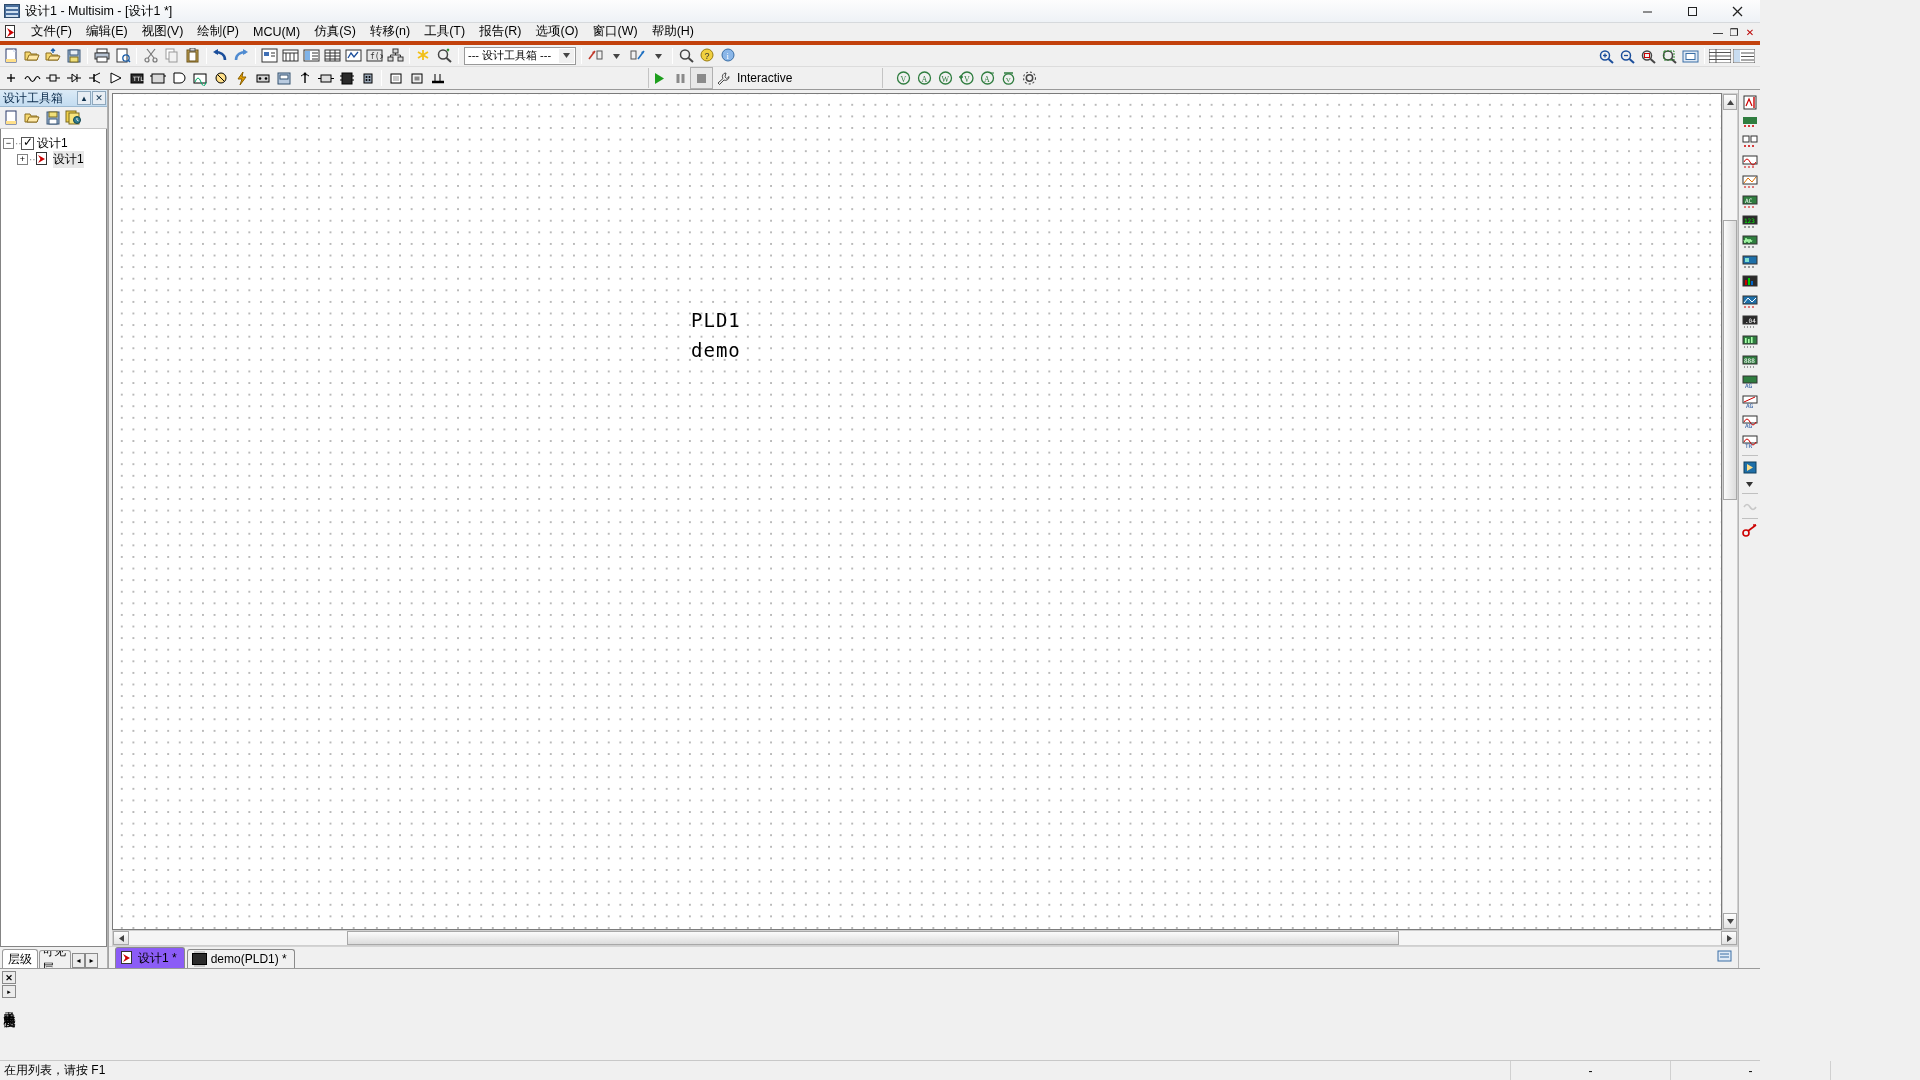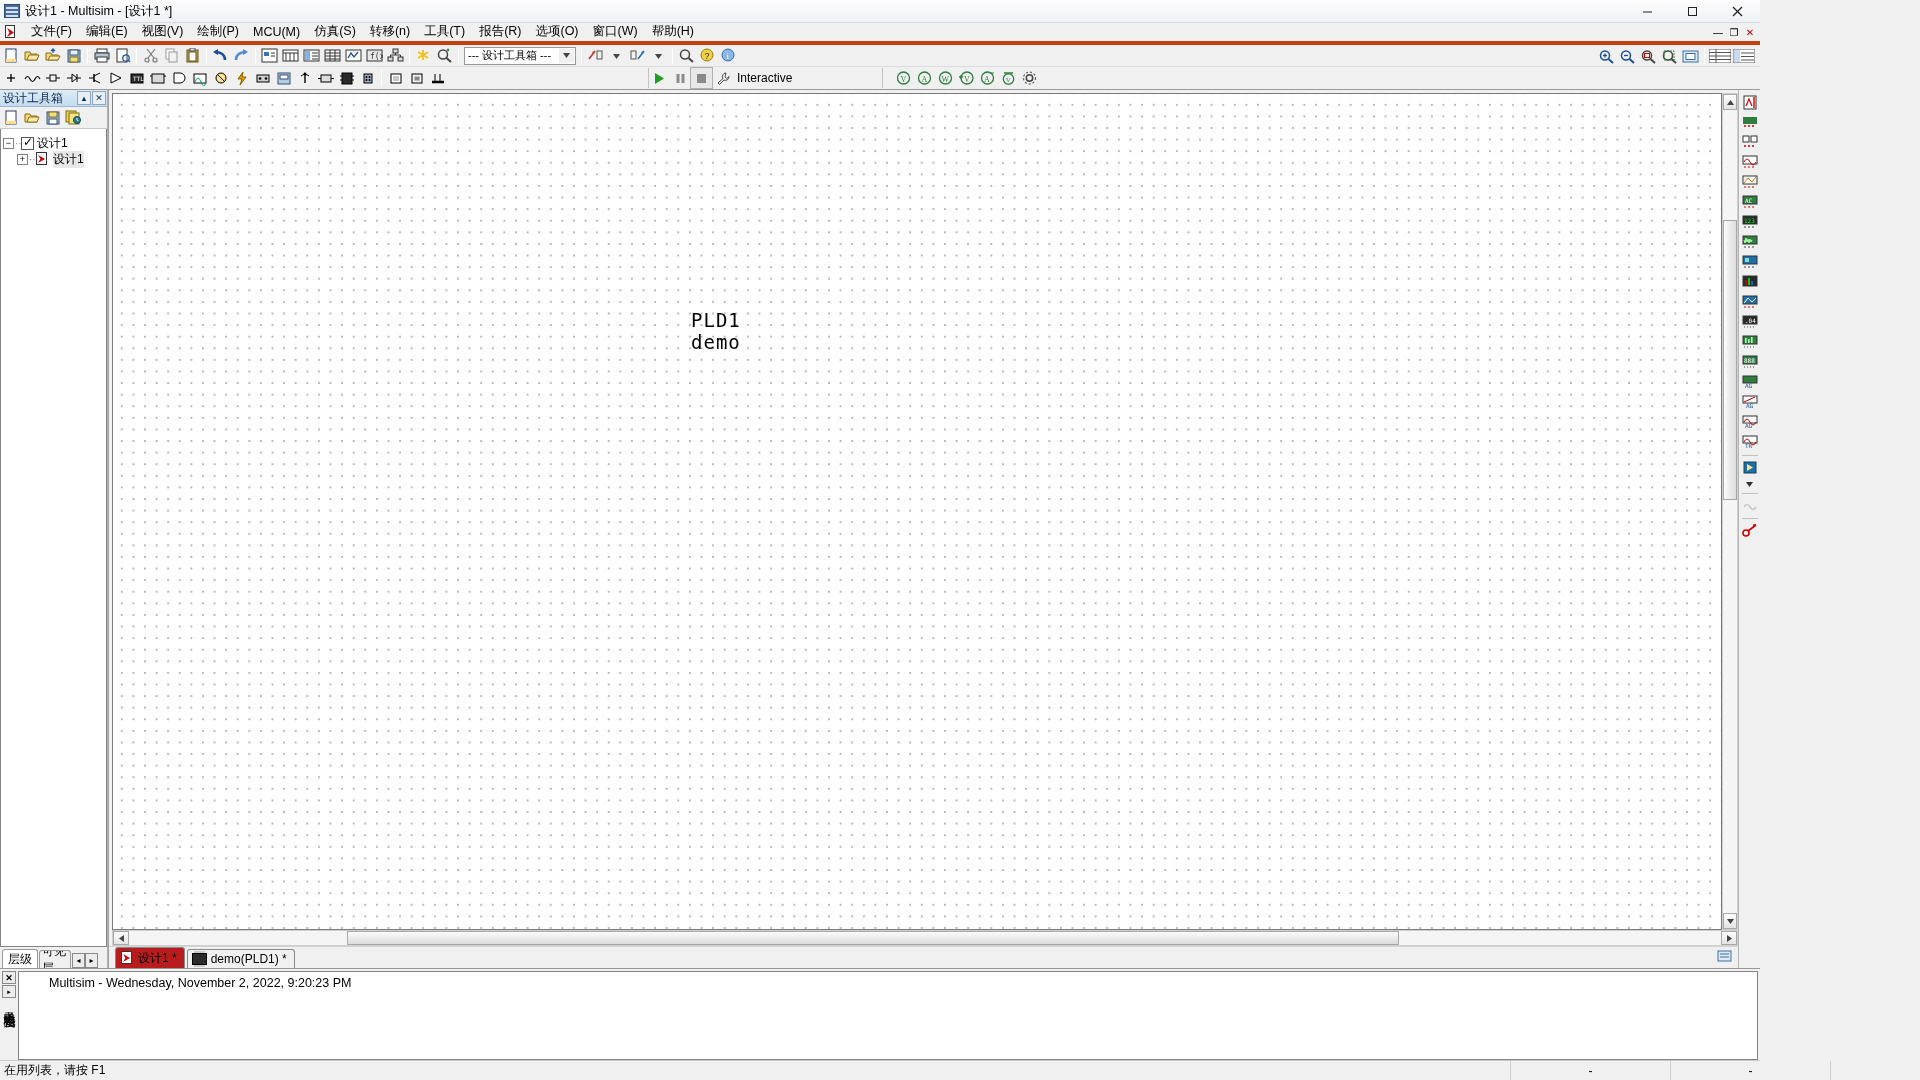--- a/index.html
+++ b/index.html
@@ -358,21 +358,21 @@
   }
   .dtab {
     height: 19px; padding: 0 7px 0 4px;
     display: flex; align-items: center; gap: 4px;
     font-size: 12px; color: #000;
     background: #f0f0f0;
     border: 1px solid #8a8a8a; border-bottom: none;
     border-radius: 3px 3px 0 0;
     margin-right: 2px;
   }
-  .dtab.active { background: #b91c1c; height: 21px; }
+  .dtab.active { background: #8b5cf6; height: 21px; }
   .dtab-icon-doc {
     width: 14px; height: 14px; position: relative; flex: 0 0 auto;
   }
   .dtab-icon-doc .pg {
     position: absolute; left: 1px; top: 0; width: 11px; height: 13px;
     background: #fff; border: 1px solid #333;
   }
   .dtab-icon-doc .arr {
     position: absolute; left: 3px; top: 3px; width: 7px; height: 8px;
     background: #c00; clip-path: polygon(0 0, 100% 50%, 0 100%, 35% 50%);
@@ -1075,21 +1075,21 @@
         <div class="ptab-spin">▸</div>
       </div>
     </div>
 
     <div class="canvasarea">
       <div class="canvaswrap">
         <div class="canvas">
 
           <div class="pld-wrap" style="left:578px; top:215px;">
             <div class="pld-title">PLD1</div>
-            <div class="pld-sub" style="margin-top:0;">demo</div>
+            <div class="pld-sub" style="margin-top:8px;">demo</div>
           </div>
         </div>
         <div class="vscroll">
           <div class="sb-btn">
             <svg width="7" height="5">
                 <path d="M3.5 0 L7 5 L0 5 Z" fill="#444"></path>
               </svg>
           </div>
           <div class="sb-track">
             <div class="sb-thumb-v" style="top:110px;height:280px;"></div>
@@ -1295,23 +1295,20 @@
     </div>
   </div>
 
   <div class="bottom">
     <div class="bottom-railbar">
       <div class="rail-x">✕</div>
       <div class="rail-arrow">▸</div>
       <div class="rail-text">电子表格视图</div>
     </div>
     <div class="bottom-main">
-      <div class="result-pane">
-        <div>Multisim  -  Wednesday, November 2, 2022, 9:20:23 PM</div>
-      </div>
     </div>
   </div>
 
   <div class="statusbar">
     <span>在用列表，请按 F1</span>
     <span class="status-cell" style="left:1510px;width:160px;">-</span>
     <span class="status-cell" style="left:1670px;width:160px;">-</span>
     <span class="status-cell" style="left:1830px;width:88px;"></span>
   </div>
 

